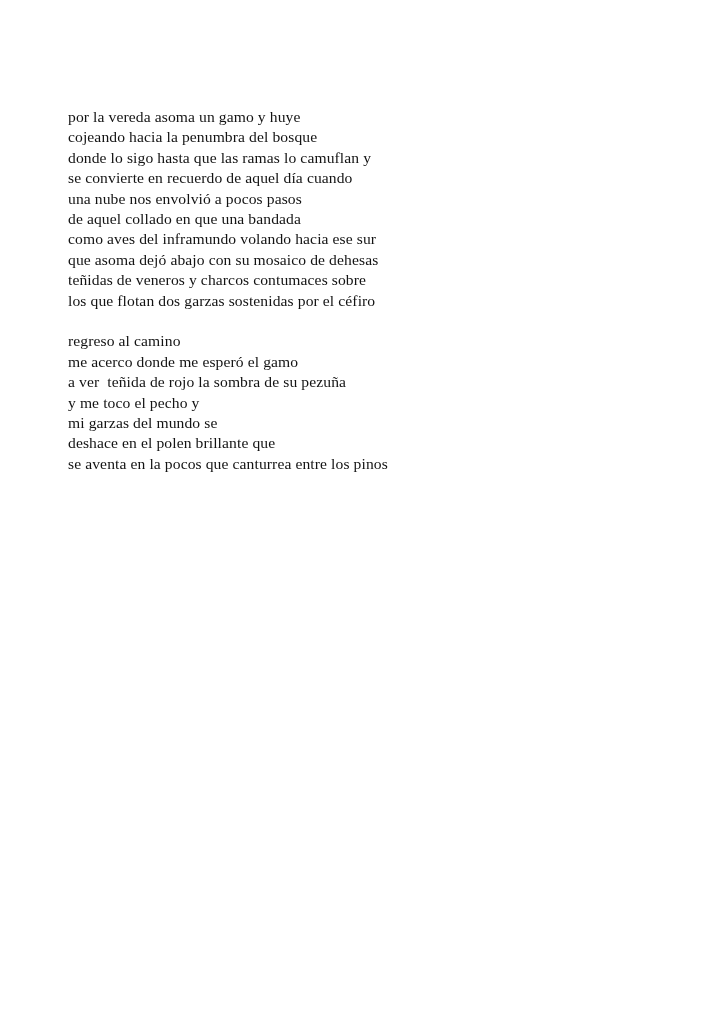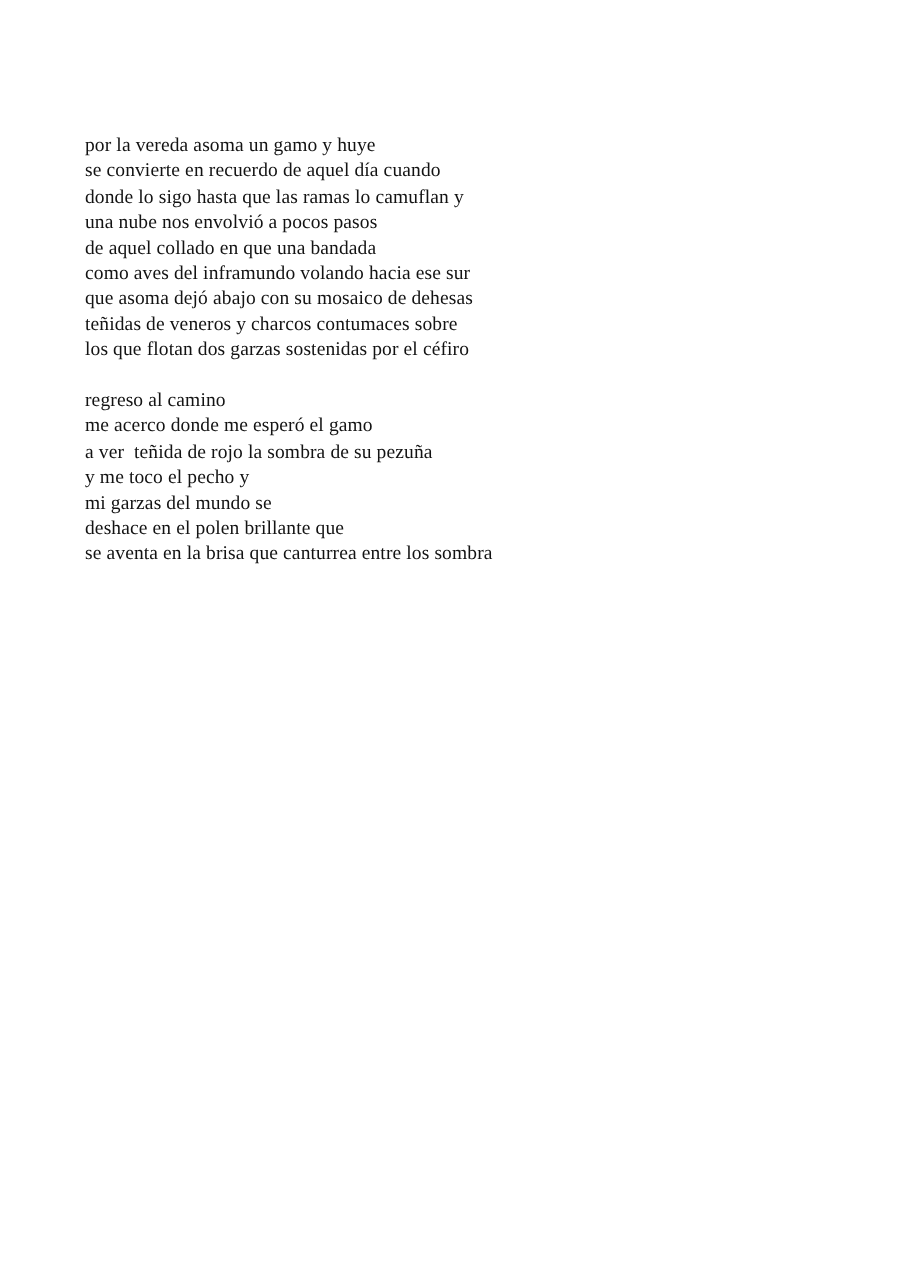--- a/index.html
+++ b/index.html
@@ -37,36 +37,37 @@
   }
 </style>
 </head>
 <body>
 
 <div class="page">
   <div class="poem">
 
     <div class="stanza">
       <div class="line">por la vereda asoma un gamo y huye</div>
+      <div class="line">cojeando hacia la penumbra del bosque</div>
+      <div class="line">donde lo sigo hasta que las ramas lo camuflan y</div>
       <div class="line">se convierte en recuerdo de aquel día cuando</div>
-      <div class="line">donde lo sigo hasta que las ramas lo camuflan y</div>
       <div class="line">una nube nos envolvió a pocos pasos</div>
       <div class="line">de aquel collado en que una bandada</div>
       <div class="line">como aves del inframundo volando hacia ese sur</div>
       <div class="line">que asoma dejó abajo con su mosaico de dehesas</div>
       <div class="line">teñidas de veneros y charcos contumaces sobre</div>
       <div class="line">los que flotan dos garzas sostenidas por el céfiro</div>
     </div>
 
     <div class="stanza-gap"></div>
 
     <div class="stanza">
       <div class="line">regreso al camino</div>
       <div class="line">me acerco donde me esperó el gamo</div>
       <div class="line">a ver  teñida de rojo la sombra de su pezuña</div>
       <div class="line">y me toco el pecho y</div>
       <div class="line">mi garzas del mundo se</div>
       <div class="line">deshace en el polen brillante que</div>
-      <div class="line">se aventa en la brisa que canturrea entre los sombra</div>
+      <div class="line">se aventa en la pocos que canturrea entre los pinos</div>
     </div>
 
   </div>
 </div>
 
 </body></html>

